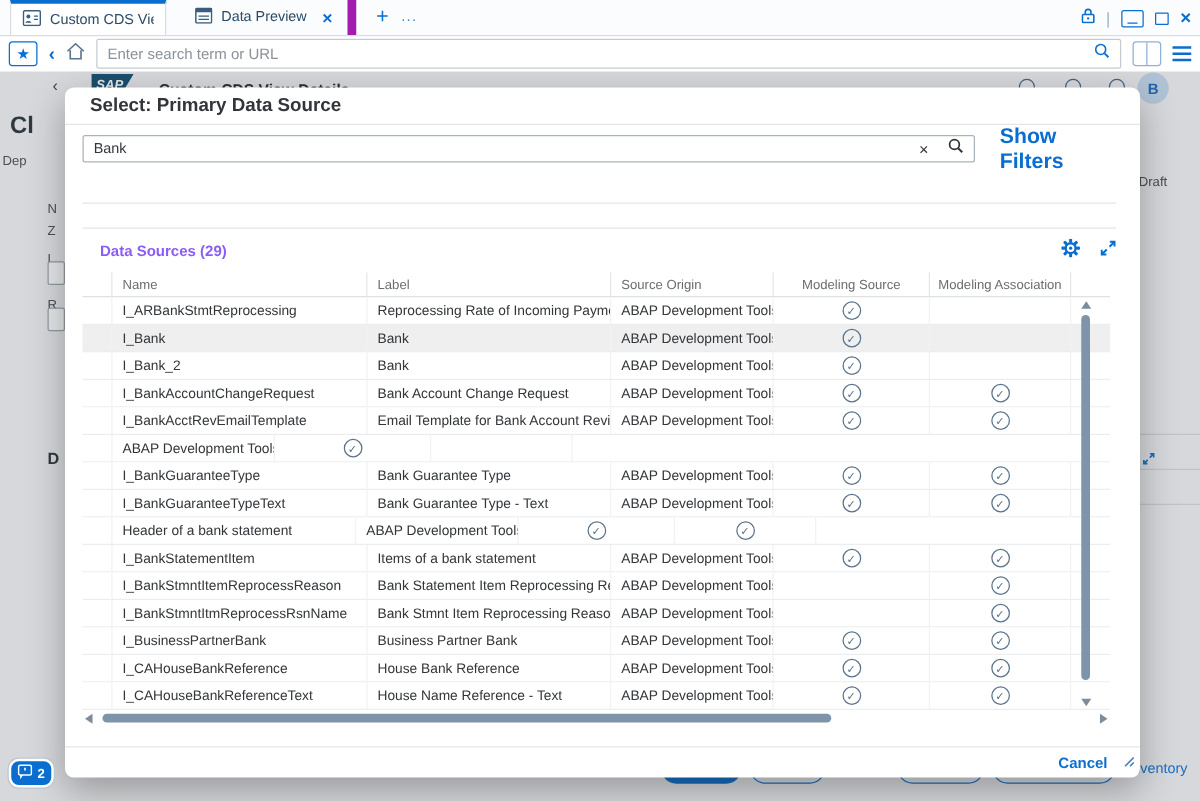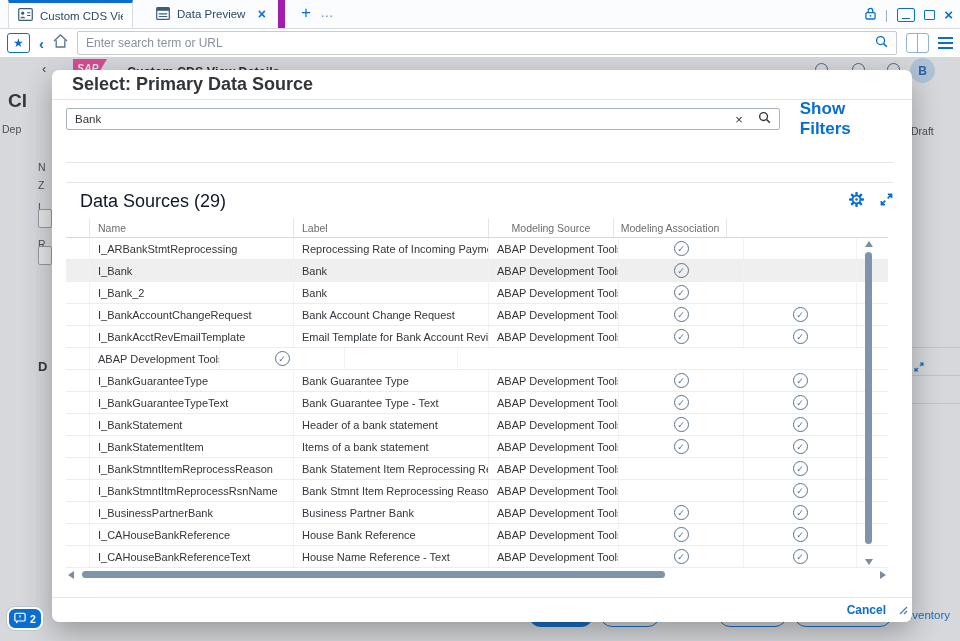--- a/index.html
+++ b/index.html
@@ -29,59 +29,59 @@
   .urlbar input { flex:1; border:none; outline:none; font-size:12px; color:#32363a; font-family:"Liberation Sans",sans-serif; }
   .urlbar input::placeholder { color:#8a9199; }
   .splitbox { width:23px; height:20px; border:1.5px solid #8fb0d9; border-radius:3px; display:flex; justify-content:center; }
   .splitbox i { width:0; border-left:1.5px solid #8fb0d9; height:100%; }
   .hamburger { width:15px; display:flex; flex-direction:column; gap:3px; }
   .hamburger i { border-top:2px solid #0a6ed1; }
 
   
   .app { position:absolute; top:57px; left:0; right:0; bottom:0; background:#eceef0; z-index:10; font-size:10.5px; color:#454a4f; }
   .app .hdr-back { position:absolute; left:42px; top:4px; color:#2c3e50; font-size:13px; }
-  .applogo { position:absolute; left:73px; top:2px; width:34px; height:18px; background:#ec4899; color:#fff; font-weight:bold; font-style:italic; font-size:10.5px; display:flex; align-items:center; padding-left:4px; clip-path:polygon(0 0,100% 0,68% 100%,0 100%); }
+  .applogo { position:absolute; left:73px; top:2px; width:34px; height:18px; background:#0c4a6e; color:#fff; font-weight:bold; font-style:italic; font-size:10.5px; display:flex; align-items:center; padding-left:4px; clip-path:polygon(0 0,100% 0,68% 100%,0 100%); }
   .apptitle { position:absolute; left:127px; top:8px; font-size:12.5px; font-weight:bold; color:#222; display:flex; gap:6px; align-items:center; }
   .caret { width:7px; height:7px; border-right:1.5px solid #222; border-bottom:1.5px solid #222; transform:rotate(45deg) translateY(-2px); }
   .ringicon { position:absolute; top:6px; width:13px; height:13px; border:1.5px solid #45617d; border-radius:50%; }
   .avatar { position:absolute; left:910px; top:1px; width:25px; height:25px; border-radius:50%; background:#bfd4ea; color:#1d63b4; font-weight:bold; font-size:12px; display:flex; align-items:center; justify-content:center; }
   .f-heading { position:absolute; left:8px; top:33px; font-size:19px; font-weight:bold; color:#272f37; }
   .f-dep { position:absolute; left:2px; top:66px; }
   .f-n { position:absolute; left:38px; top:104px; }
   .f-z { position:absolute; left:38px; top:122px; }
   .f-l { position:absolute; left:38px; top:144px; }
   .f-r { position:absolute; left:38px; top:181px; }
   .fragbox { position:absolute; left:38px; width:14px; height:19px; background:#fff; border:1px solid #9aa4ad; border-radius:2px; }
   .f-d { position:absolute; left:38px; top:302px; font-size:13px; font-weight:bold; color:#272f37; }
-  .f-draft { position:absolute; left:911px; top:68px; }
+  .f-draft { position:absolute; left:911px; top:83px; }
   .fragline { position:absolute; left:905px; right:0; border-top:1px solid #d0d4d8; }
   .fragexpand { position:absolute; left:914px; top:305px; }
   .appfooter { position:absolute; right:10px; bottom:14px; display:flex; align-items:center; gap:7px; font-size:11.5px; }
   .fbtn { height:24px; display:flex; align-items:center; padding:0 13px; border-radius:13px; white-space:nowrap; }
   .fbtn.primary { background:#0a6ed1; color:#fff; }
   .fbtn.ghost { border:1px solid #0a6ed1; color:#0a6ed1; }
   .fbtn.link { color:#0a6ed1; padding:0 4px; }
   .inventory { color:#0a6ed1; padding-left:4px; }
 
   .dim { position:absolute; top:57px; left:0; right:0; bottom:0; background:rgba(99,106,112,0.16); z-index:20; }
 
   .chatbadge { position:absolute; left:7px; bottom:11px; width:36px; height:23px; background:#0a6ed1; border:2px solid #fff; border-radius:8px; box-shadow:0 0 0 1px #bcc6cf; display:flex; align-items:center; justify-content:center; gap:4px; color:#fff; font-size:10.5px; font-weight:bold; z-index:40; }
 
   
   .modal { position:absolute; left:52px; top:70px; width:860px; height:552px; background:#fff; border-radius:7px; box-shadow:0 10px 30px rgba(0,0,0,.3); z-index:30; color:#32363a; }
-  .modal-h { height:30px; display:flex; align-items:center; padding:0 20px; border-bottom:1px solid #e3e6e8; font-weight:bold; font-size:18px; }
+  .modal-h { height:30px; display:flex; align-items:center; padding:0 20px; border-bottom:1px solid #e3e6e8; font-weight:bold; font-size:15px; }
   .searchrow { position:absolute; left:14px; right:14px; top:38px; height:22px; display:flex; align-items:center; }
   .searchbox { width:734px; height:22px; border:1px solid #aab3bb; border-radius:2px; display:flex; align-items:center; padding:0 8px; gap:15px; }
   .searchbox input { flex:1; border:none; outline:none; font-size:11.5px; color:#32363a; font-family:"Liberation Sans",sans-serif; }
   .clearx { color:#32363a; font-size:13px; line-height:1; }
   .showfilters { color:#0a6ed1; margin-left:20px; font-size:17px; font-weight:bold; }
   .div1 { position:absolute; left:14px; right:19px; top:92px; border-top:1px solid #e3e6e8; }
   .div2 { position:absolute; left:14px; right:19px; top:112px; border-top:1px solid #e3e6e8; }
   .panelbar { position:absolute; left:14px; right:19px; top:118px; height:26px; display:flex; align-items:center; padding-left:14px; }
-  .paneltitle { font-size:18px; font-weight:normal; color:#0f172a; }
+  .paneltitle { font-size:12px; font-weight:bold; color:#8b5cf6; }
   .panelicons { margin-left:auto; display:flex; gap:16px; align-items:center; }
   .table { position:absolute; left:14px; top:148px; width:822px; font-size:11px; }
   .thead { display:flex; height:20px; align-items:center; border-bottom:1px solid #d5d9dd; color:#6a6d70; font-size:10.5px; }
   .thead .cell { border-right:1px solid #e3e6e8; height:100%; display:flex; align-items:center; }
   .trow { display:flex; height:22px; align-items:center; border-bottom:1px solid #ebedef; background:#fff; }
   .trow.selected { background:#efefef; }
   .trow .cell { border-right:1px solid #f0f2f4; height:100%; display:flex; align-items:center; overflow:hidden; white-space:nowrap; }
   .c-sel { width:24px; }
   .c-name { width:204px; padding-left:8px; }
   .c-label { width:195px; padding-left:8px; }
@@ -298,20 +298,21 @@
           </svg>
       </span>
     </span>
   </div>
 
   <div class="table">
     <div class="thead">
       <div class="cell c-sel"></div>
       <div class="cell c-name">Name</div>
       <div class="cell c-label">Label</div>
+      <div class="cell c-origin">Source Origin</div>
       <div class="cell c-src">Modeling Source</div>
       <div class="cell c-assoc">Modeling Association</div>
       <div class="cell c-end"></div>
     </div>
     <div>
         <div class="trow">
           <div class="cell c-sel"></div>
           <div class="cell c-name">I_ARBankStmtReprocessing</div>
           <div class="cell c-label">Reprocessing Rate of Incoming Payments</div>
           <div class="cell c-origin">ABAP Development Tools</div>
@@ -399,21 +400,20 @@
           <div class="cell c-src">
             <span class="check">✓</span>
           </div>
           <div class="cell c-assoc">
             <span class="check">✓</span>
           </div>
           <div class="cell c-end"></div>
         </div>
         <div class="trow">
           <div class="cell c-sel"></div>
-          <div class="cell c-name">I_BankStatement</div>
           <div class="cell c-label">Header of a bank statement</div>
           <div class="cell c-origin">ABAP Development Tools</div>
           <div class="cell c-src">
             <span class="check">✓</span>
           </div>
           <div class="cell c-assoc">
             <span class="check">✓</span>
           </div>
           <div class="cell c-end"></div>
         </div>

